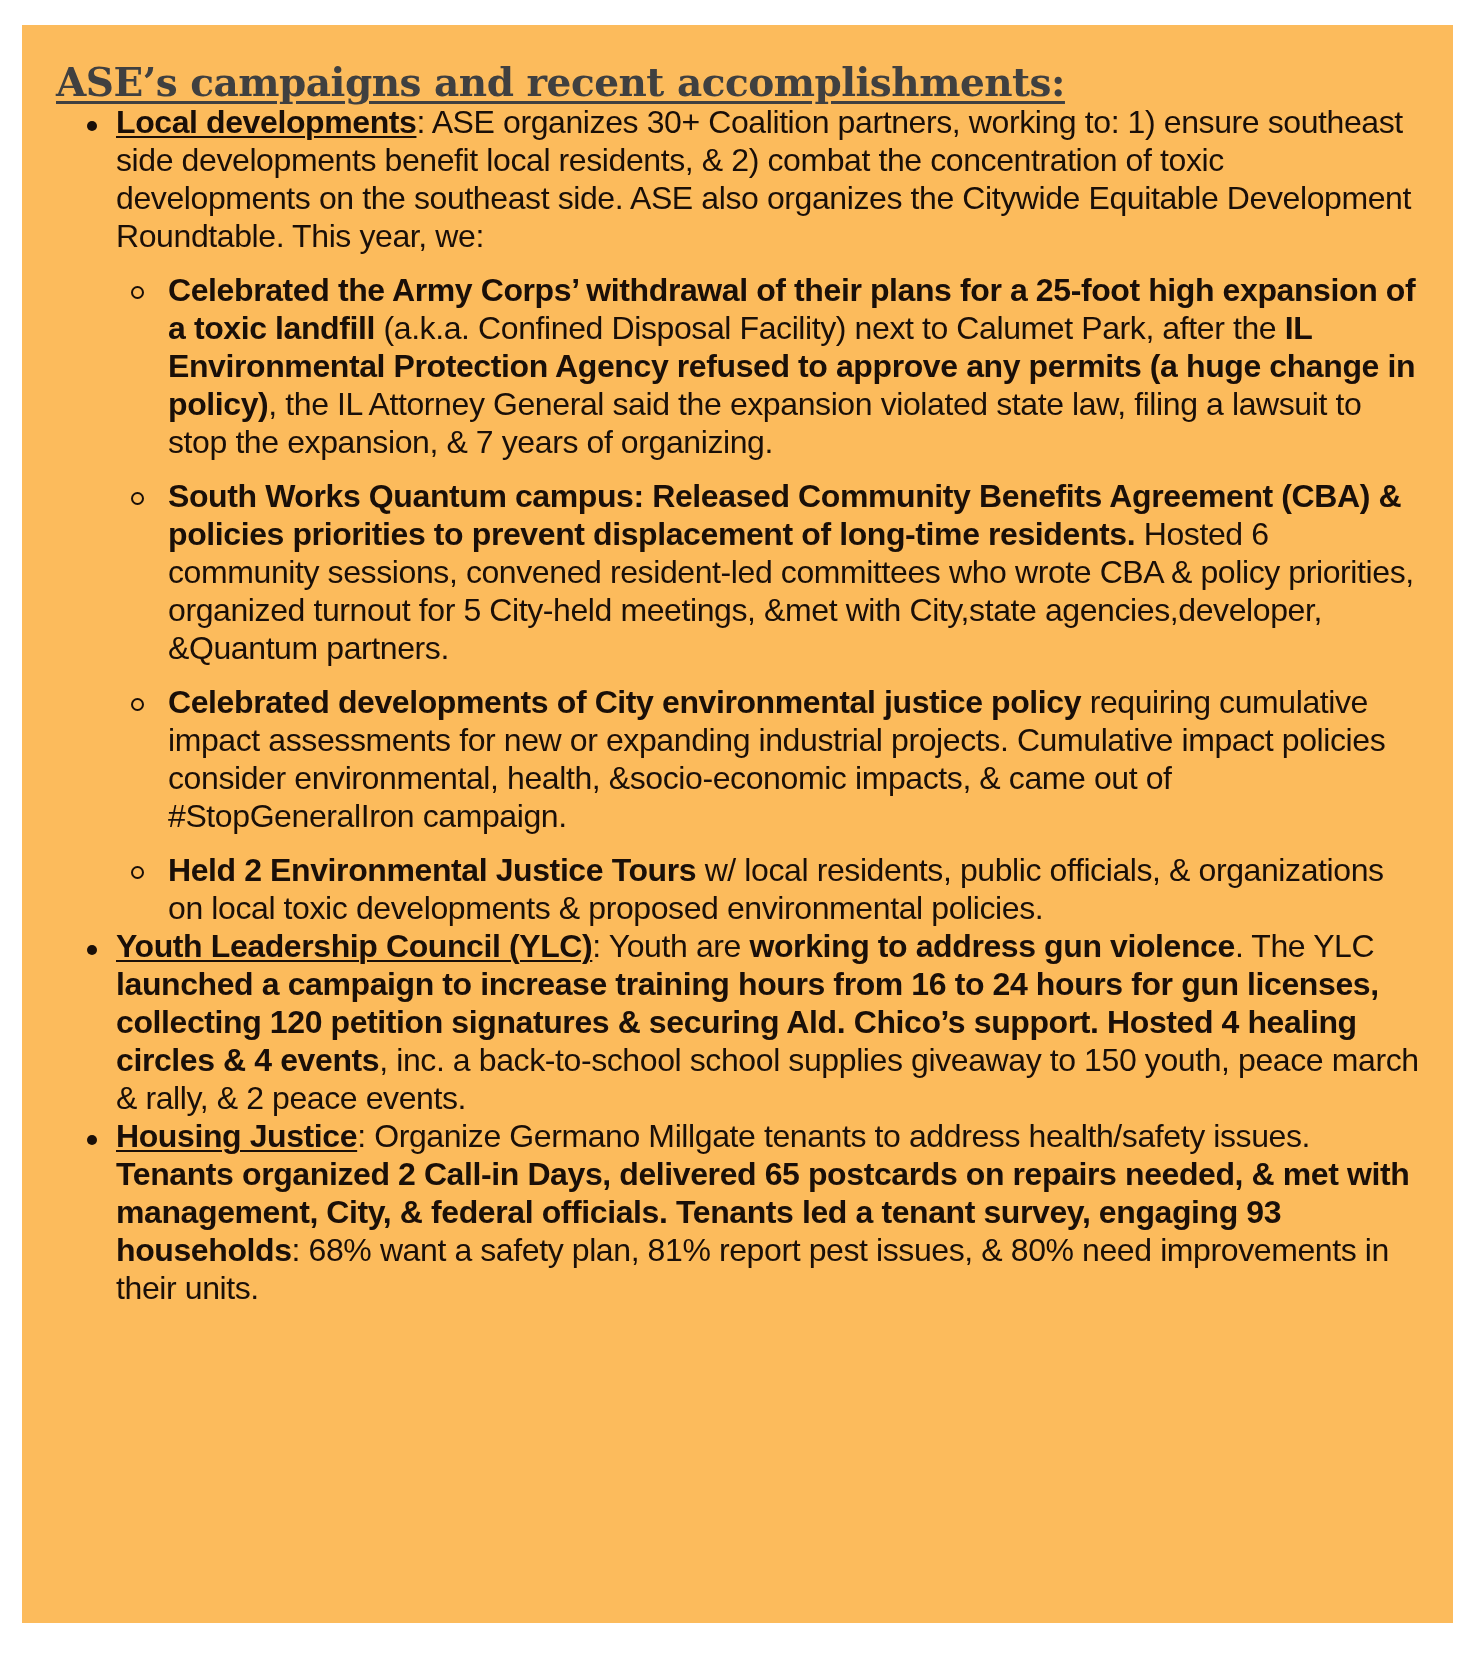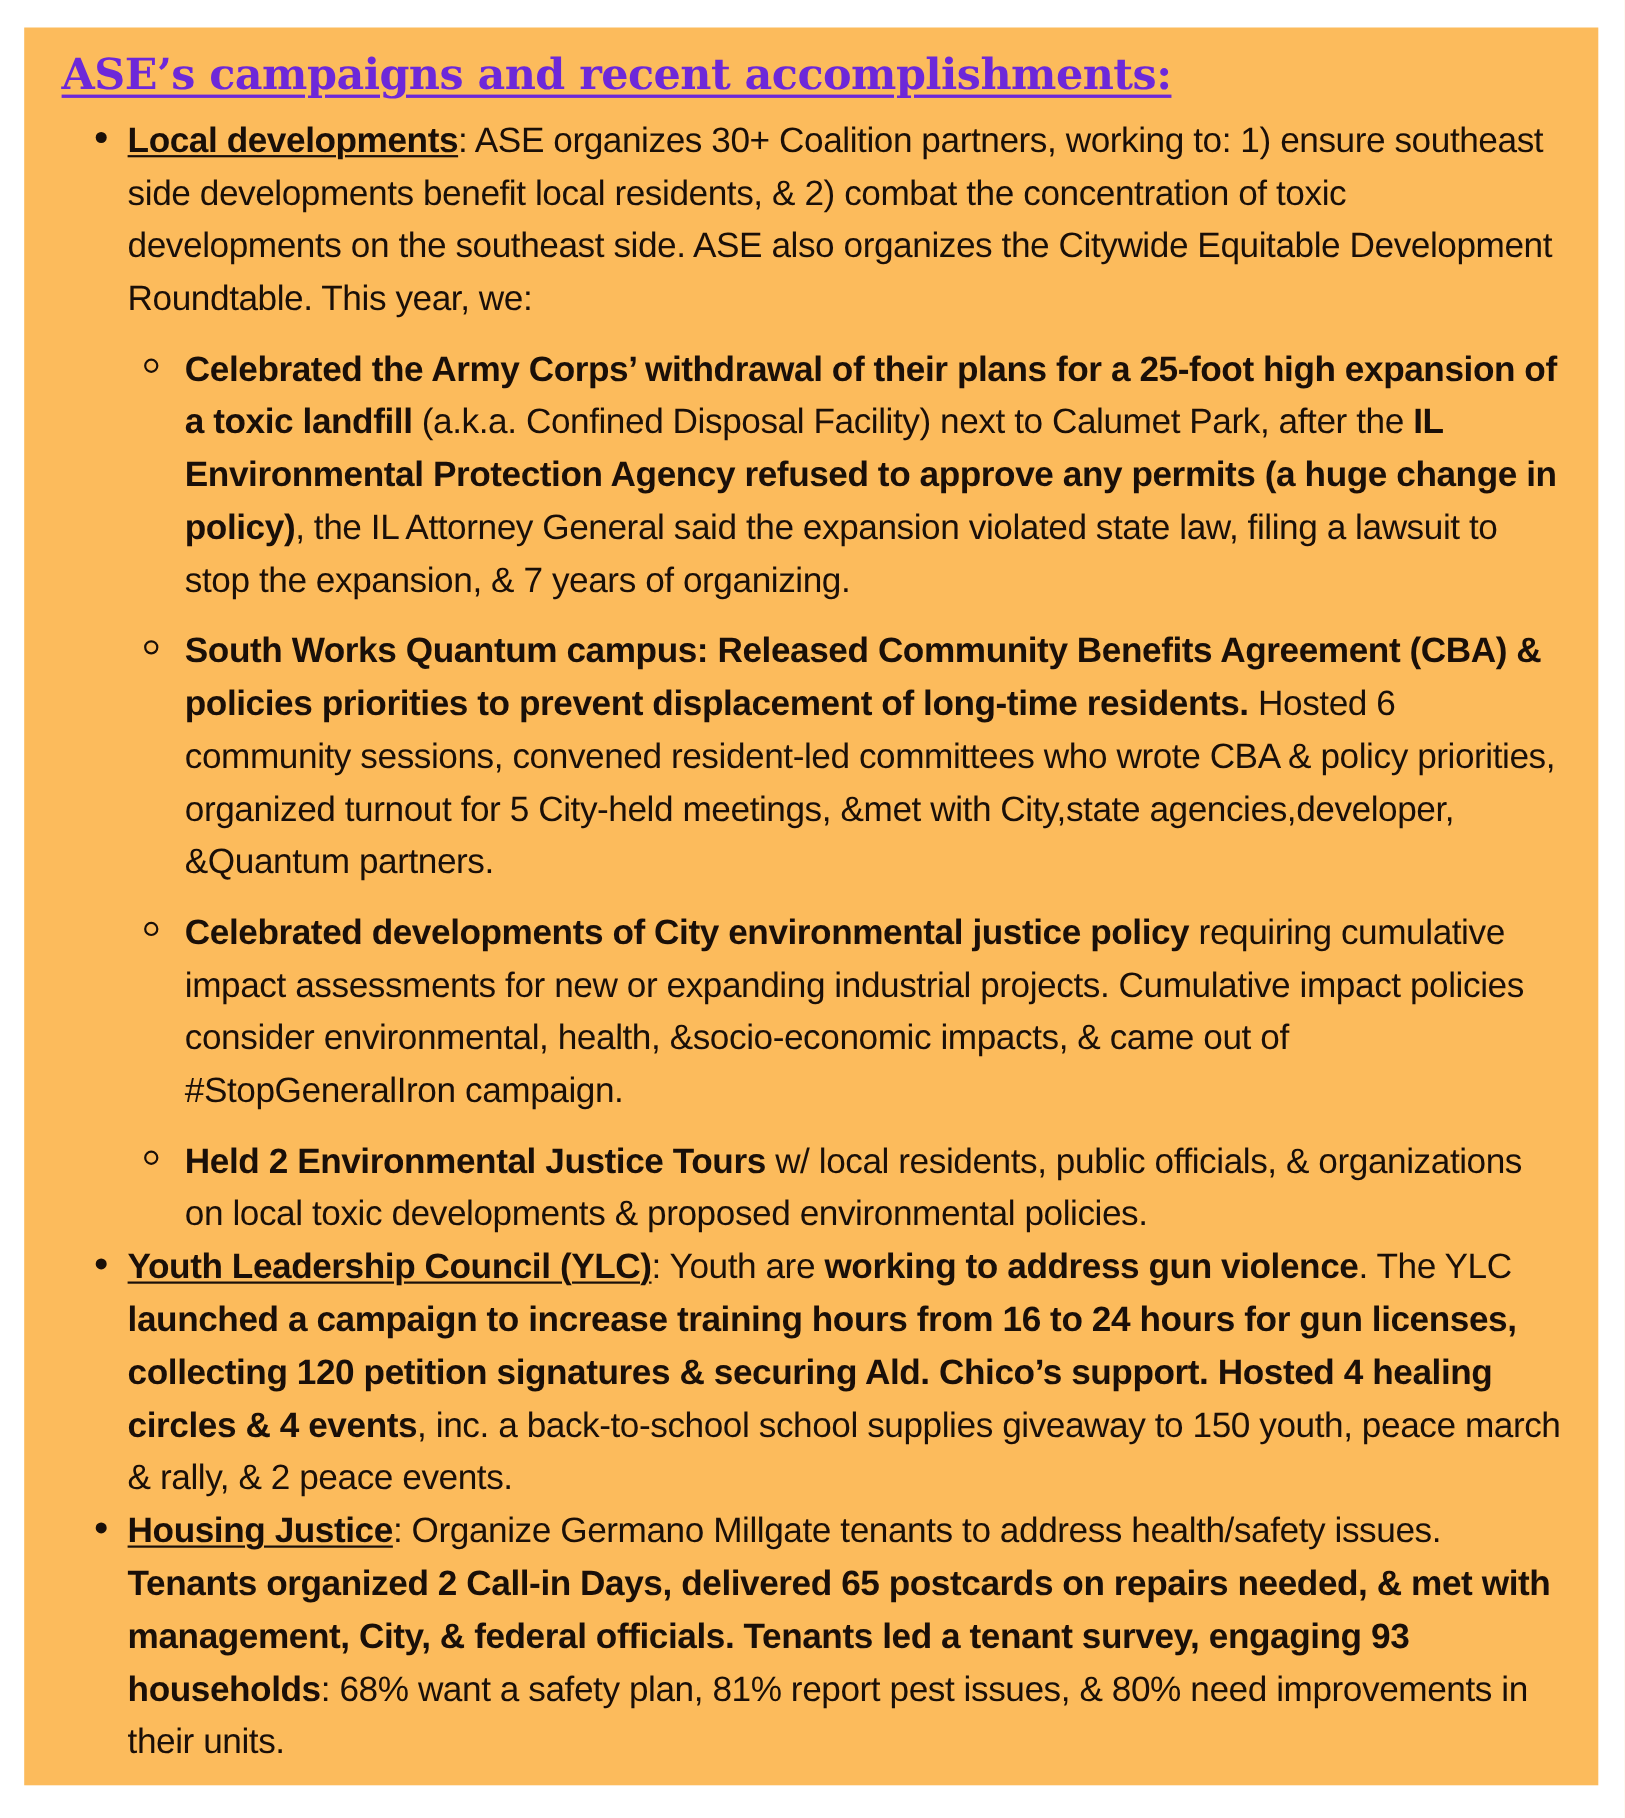--- a/index.html
+++ b/index.html
@@ -20,40 +20,40 @@
       width: 1431px;
       height: 1598px;
       background: #FCBB5C;
       box-sizing: border-box;
       color: #1a0f08;
       font-family: "Liberation Sans", sans-serif;
     }
     .title {
       position: absolute;
       left: 34px;
-      top: 18px;
+      top: 32px;
       margin: 0;
       font-family: "DejaVu Serif", serif;
       font-weight: bold;
       font-size: 39px;
       letter-spacing: -0.5px;
       line-height: 50px;
       text-decoration: underline;
       text-decoration-thickness: 3px;
       text-underline-offset: 5px;
-      color: #6d28d9;
+      color: #404040;
       white-space: nowrap;
     }
     .content {
       position: absolute;
       left: 0;
       top: 78px;
       width: 1431px;
       font-size: 32px;
-      line-height: 48px;
+      line-height: 38px;
       letter-spacing: -0.4px;
     }
     ul.main {
       list-style: none;
       margin: 0;
       padding: 0;
     }
     ul.main > li {
       position: relative;
       padding-left: 94px;

